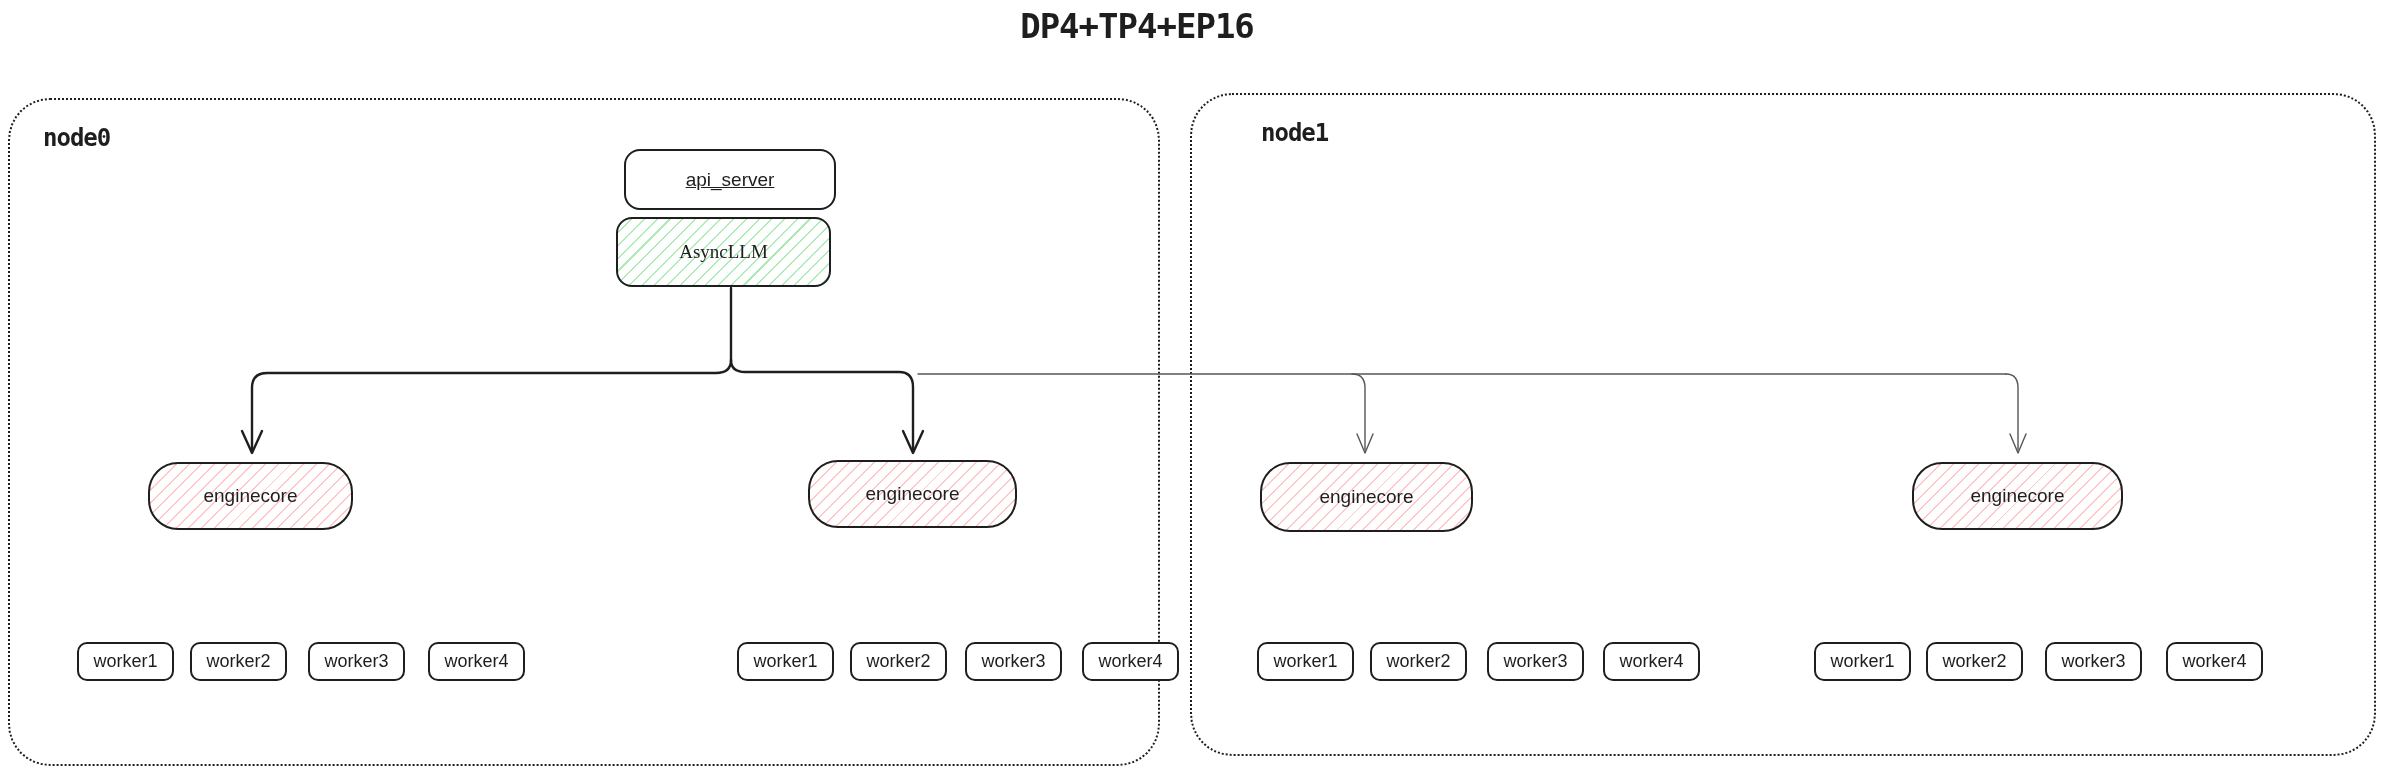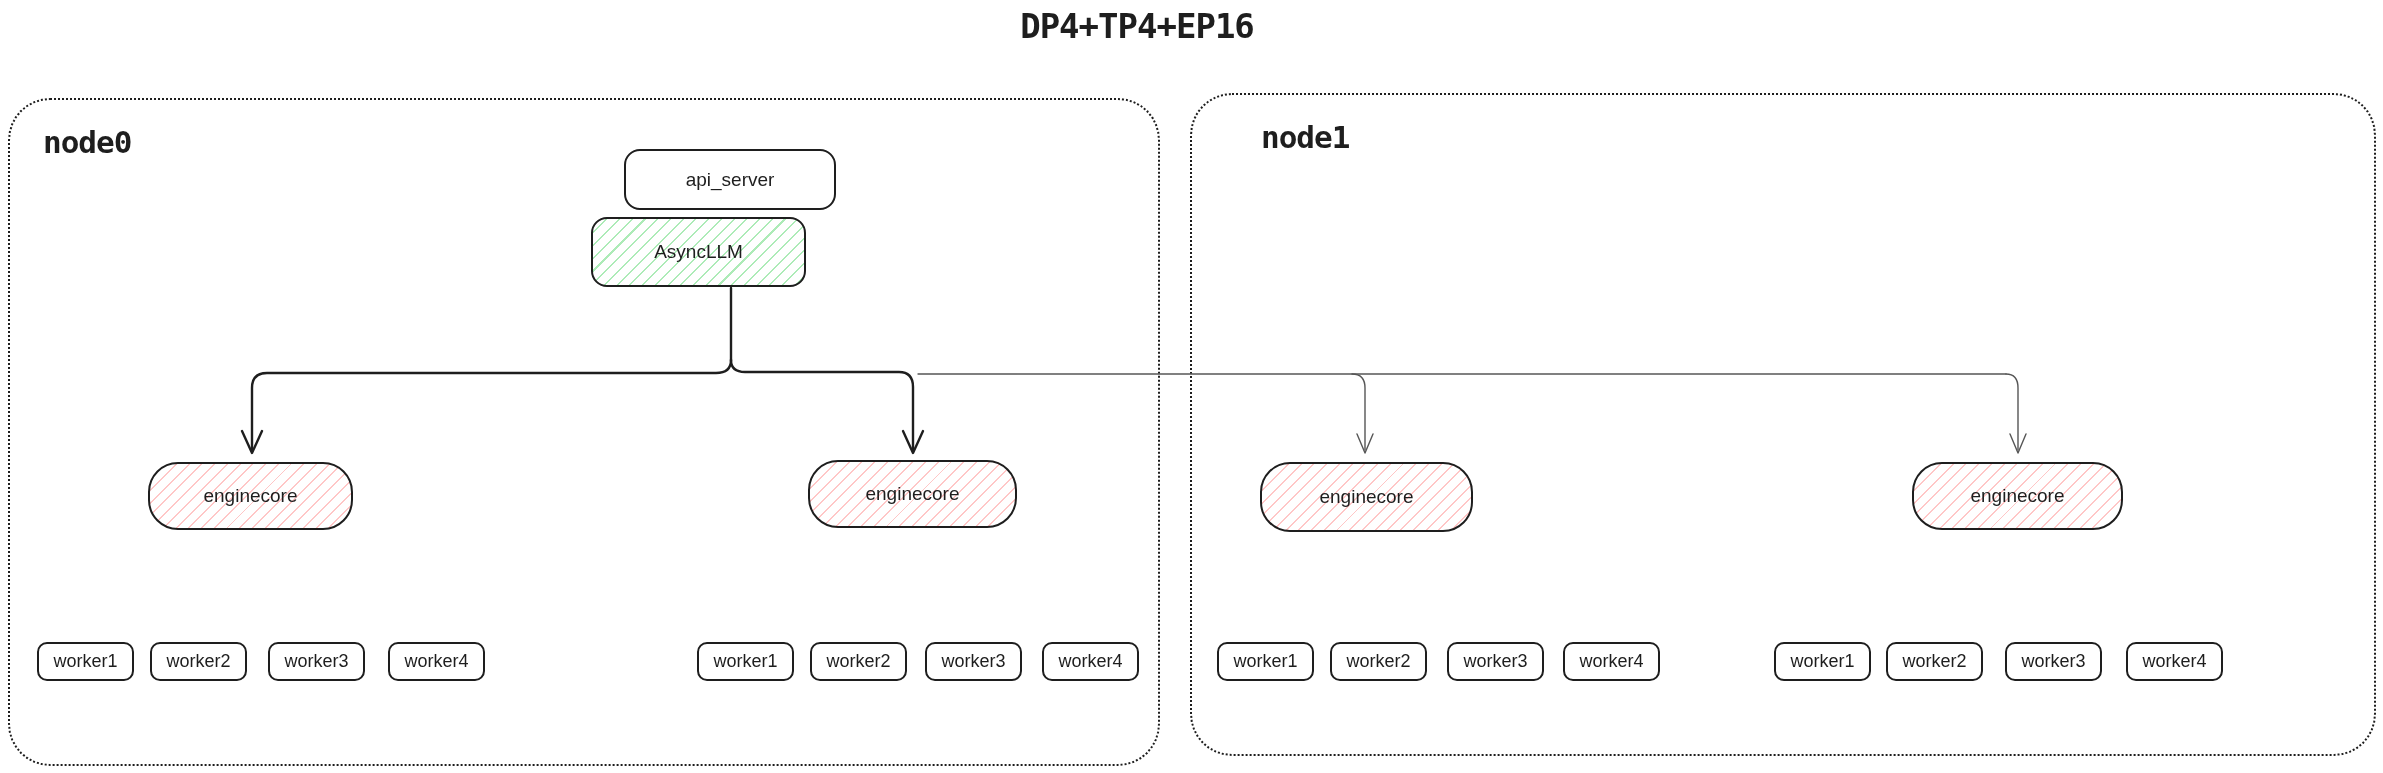--- a/index.html
+++ b/index.html
@@ -34,60 +34,61 @@
     border: 2.5px dotted #1e1e1e;
     border-radius: 42px;
     background: transparent;
   }
   .node-frame.node0 { left: 8px;    top: 98px; width: 1148px; height: 664px; }
   .node-frame.node1 { left: 1190px; top: 93px; width: 1182px; height: 659px; }
   .node-label {
     position: absolute;
     font-family: "DejaVu Sans Mono", monospace;
     font-weight: 700;
-    font-size: 31px;
+    font-size: 24px;
     letter-spacing: -1px;
     color: #1e1e1e;
     white-space: nowrap;
   }
   .node-label.node0 { left: 43px;   top: 124px; }
   .node-label.node1 { left: 1261px; top: 119px; }
 
   .box {
     position: absolute;
     display: flex;
     align-items: center;
     justify-content: center;
     border: 2px solid #1e1e1e;
     background: #ffffff;
     font-size: 19px;
     color: #1e1e1e;
     white-space: nowrap;
     box-sizing: border-box;
   }
-  .api-box    { left: 624px; top: 149px; width: 212px; height: 61px; border-radius: 16px; }
-  .async-box  { left: 591px; top: 217px; width: 215px; height: 70px; border-radius: 16px;
+  .api-box    { left: 624px; top: 149px; width: 212px; height: 61px; border-radius: 16px; text-decoration: underline; }
+  .async-box  { left: 616px; top: 217px; width: 215px; height: 70px; border-radius: 16px;
                 background-color: #ffffff;
                 background-image: repeating-linear-gradient(135deg,
                   rgba(105,219,124,0.55) 0px, rgba(105,219,124,0.55) 1.5px,
-                  transparent 1.5px, transparent 9px); }
+                  transparent 1.5px, transparent 9px); font-family: Liberation Serif, serif; }
   .engine-box { border-radius: 30px;
                 background-color: #ffffff;
                 background-image: repeating-linear-gradient(135deg,
                   rgba(255,130,130,0.45) 0px, rgba(255,130,130,0.45) 1.4px,
                   transparent 1.4px, transparent 9px); }
   .engine-box.e0 { left: 148px;  top: 462px; width: 205px; height: 68px; }
   .engine-box.e1 { left: 808px;  top: 460px; width: 209px; height: 68px; }
   .engine-box.e2 { left: 1260px; top: 462px; width: 213px; height: 70px; }
   .engine-box.e3 { left: 1912px; top: 462px; width: 211px; height: 68px; }
 
   .worker-box {
     top: 642px; width: 97px; height: 39px;
     border-radius: 10px;
     font-size: 18px;
+    margin-left: 40px;
   }
   .arrows {
     position: absolute;
     left: 0; top: 0;
     width: 2383px; height: 773px;
     pointer-events: none;
   }
   .arrows path {
     fill: none;
     stroke-linecap: round;

